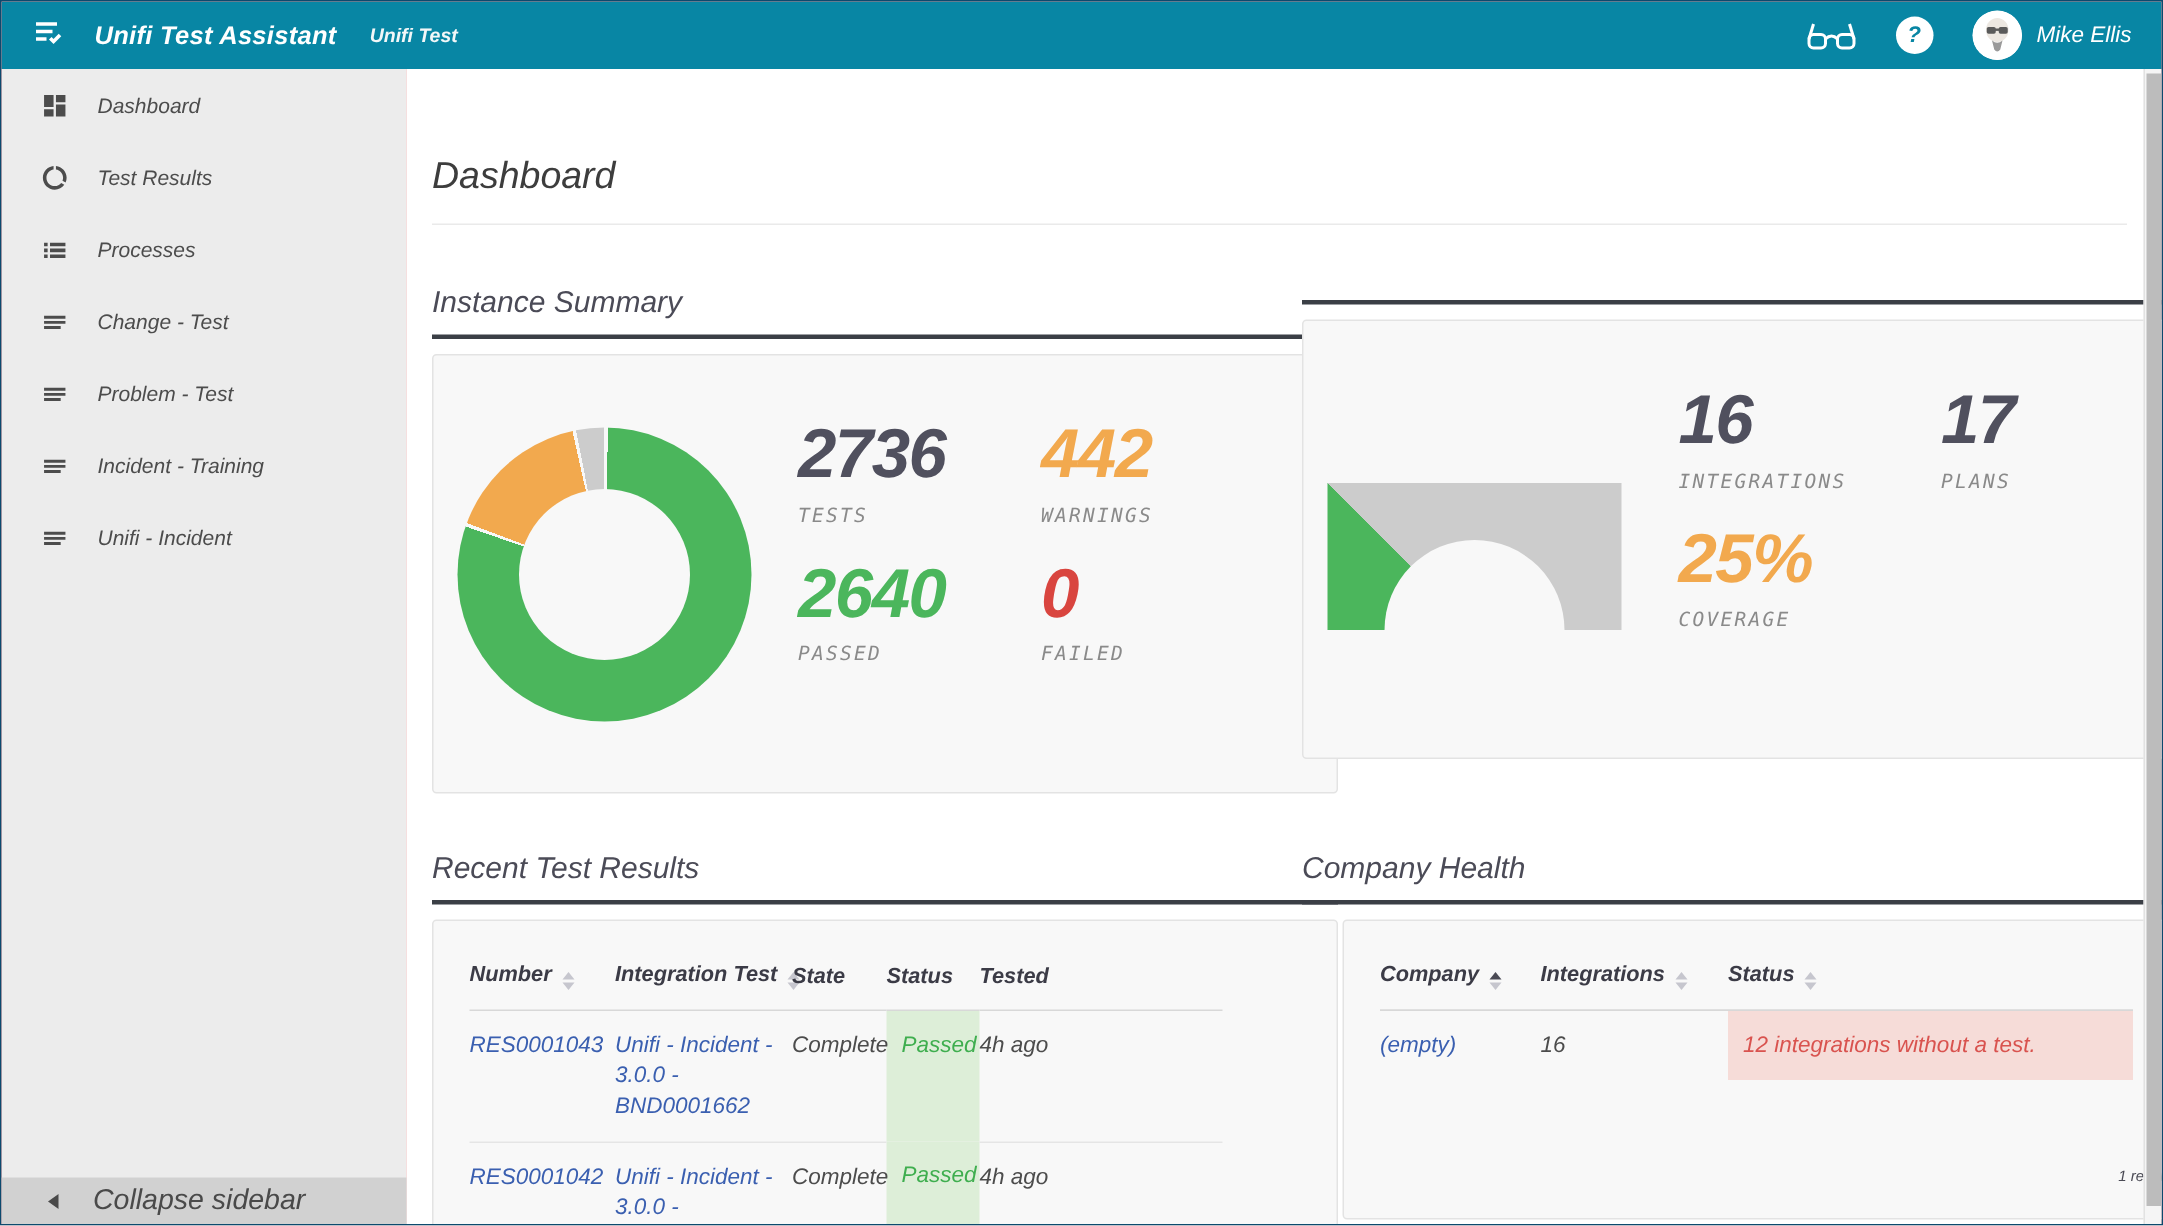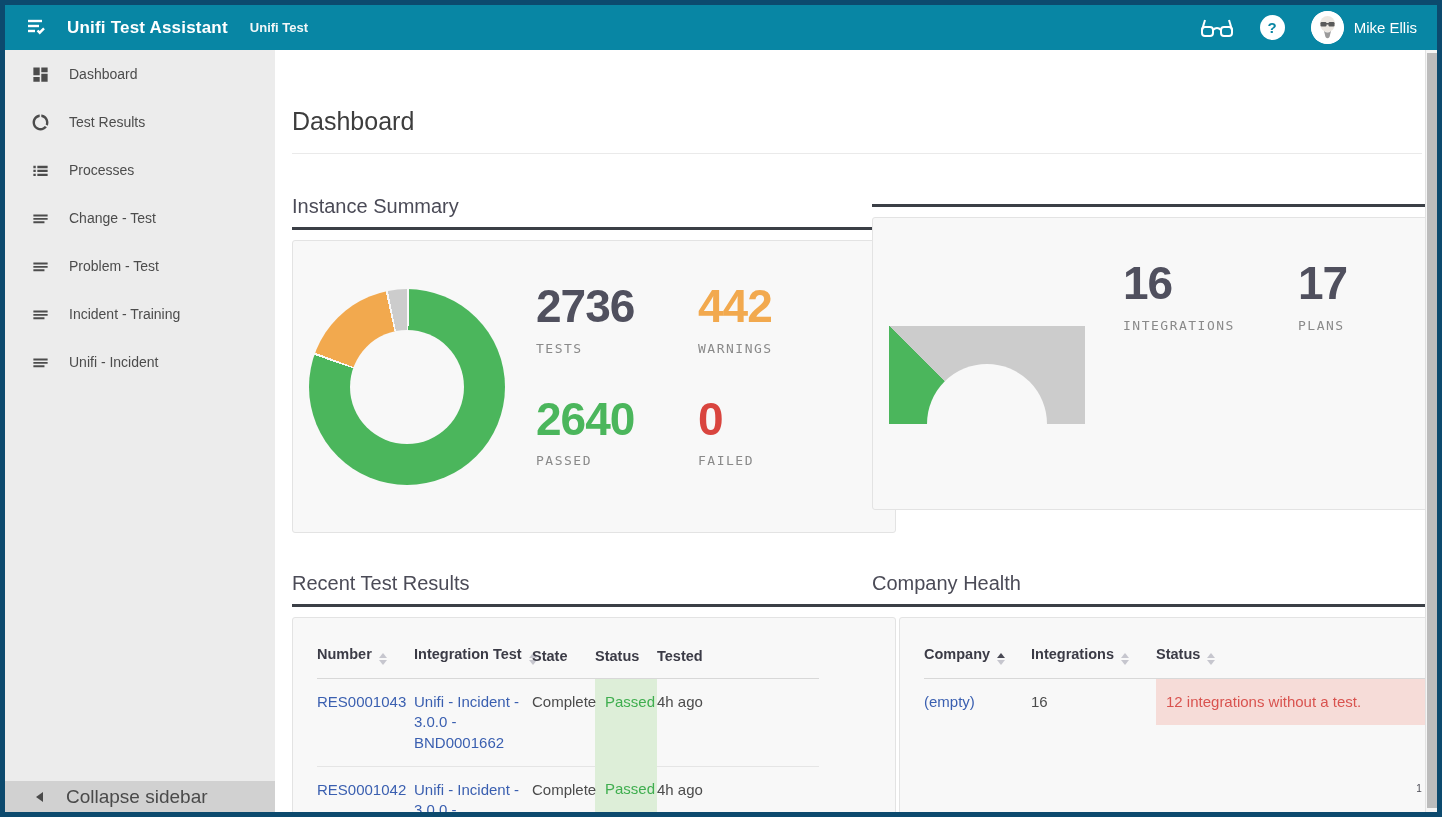--- a/index.html
+++ b/index.html
@@ -1,18 +1,18 @@
 <!DOCTYPE html>
 <html><head>
 <meta charset="utf-8">
 <style>
   * { margin:0; padding:0; box-sizing:border-box; }
   html,body { background:#fff; }
   body { font-family:"Liberation Sans", sans-serif; }
-  .app { position:relative; width:1442px; height:817px; overflow:hidden; border:5px solid #0c4a6e; background:#fca5a5; }
+  .app { position:relative; width:1442px; height:817px; overflow:hidden; border:1px solid #0c4a6e; background:#fca5a5;font-style:italic; }
 
   
   .header { position:absolute; left:0; top:0; width:100%; height:45px; background:#0886a4; display:flex; align-items:center; padding:0 14px 0 16px; z-index:30; }
   .menu-btn { width:30px; height:30px; display:flex; align-items:center; justify-content:center; cursor:pointer; }
   .app-title { color:#fff; font-size:17px; font-weight:bold; margin-left:16px; letter-spacing:.2px; }
   .app-context { color:#f2f7f8; font-size:13px; font-weight:bold; margin-left:22px; }
   .header-spacer { flex:1; }
   .hdr-icon { margin-left:26px; display:flex; align-items:center; justify-content:center; cursor:pointer; }
   .help-circle { width:25px; height:25px; border-radius:50%; background:#fff; color:#0886a4; font-size:15px; font-weight:bold; display:flex; align-items:center; justify-content:center; }
   .avatar { width:33px; height:33px; border-radius:50%; background:#fff; overflow:hidden; display:flex; align-items:center; justify-content:center; }
@@ -34,21 +34,21 @@
   .section-title { font-size:20px; color:#4b4b57; }
   .section-rule { height:3px; background:#3b3f46; margin-top:9px; }
   .card { margin-top:10px; background:#f8f8f8; border:1px solid #e3e3e3; border-radius:3px; position:relative; }
 
   
   .donut { position:absolute; left:16px; top:48px; width:196px; height:196px; border-radius:50%; }
   .donut-hole { position:absolute; left:41px; top:41px; width:114px; height:114px; border-radius:50%; background:#f8f8f8; }
   .gauge { position:absolute; left:16px; top:108px; width:196px; height:98px; }
   .gauge-hole { position:absolute; left:38px; top:38px; width:120px; height:60px; border-radius:120px 120px 0 0; background:#f8f8f8; }
 
-  .stats { position:absolute; display:grid; row-gap:38px; }
+  .stats { position:absolute; display:grid; row-gap:18px; }
   .stats.is-left  { left:243px; top:40px; grid-template-columns:162px auto; }
   .stats.is-right { left:250px; top:40px; grid-template-columns:175px auto; }
   .stat-value { font-size:46px; font-weight:bold; line-height:1.1; letter-spacing:-1px; }
   .stat-label { margin-top:9px; font-family:"DejaVu Sans Mono", monospace; font-size:13px; letter-spacing:1.5px; color:#8a8a8a; }
 
   
   .tbl { width:502px; margin:12px 24px 0 24px; border-collapse:collapse; table-layout:fixed; }
   .tbl th { text-align:left; font-size:14.5px; color:#3b3b46; padding:16px 10px 13px 0; border-bottom:1px solid #d8d8d8; font-weight:bold; white-space:nowrap; }
   .tbl td { font-size:15px; color:#4c4c4c; padding:13px 10px 13px 0; vertical-align:top; border-bottom:1px solid #e5e5e5; line-height:1.35; }
   .tbl tr:last-child td { border-bottom:none; }
@@ -220,20 +220,24 @@
         </div>
         <div class="stats is-right">
           <div>
             <div class="stat-value" style="color: rgb(80, 80, 94);">16</div>
             <div class="stat-label">INTEGRATIONS</div>
           </div>
           <div>
             <div class="stat-value" style="color: rgb(80, 80, 94);">17</div>
             <div class="stat-label">PLANS</div>
           </div>
+          <div>
+            <div class="stat-value" style="color: rgb(242, 169, 78);">25%</div>
+            <div class="stat-label">COVERAGE</div>
+          </div>
         </div>
       </div>
     </div>
 
     <div class="section" style="left:17px; top:522px;">
       <div class="section-title">Recent Test Results</div>
       <div class="section-rule"></div>
       <div class="card" style="height:320px;">
         <table class="tbl">
           <colgroup>

